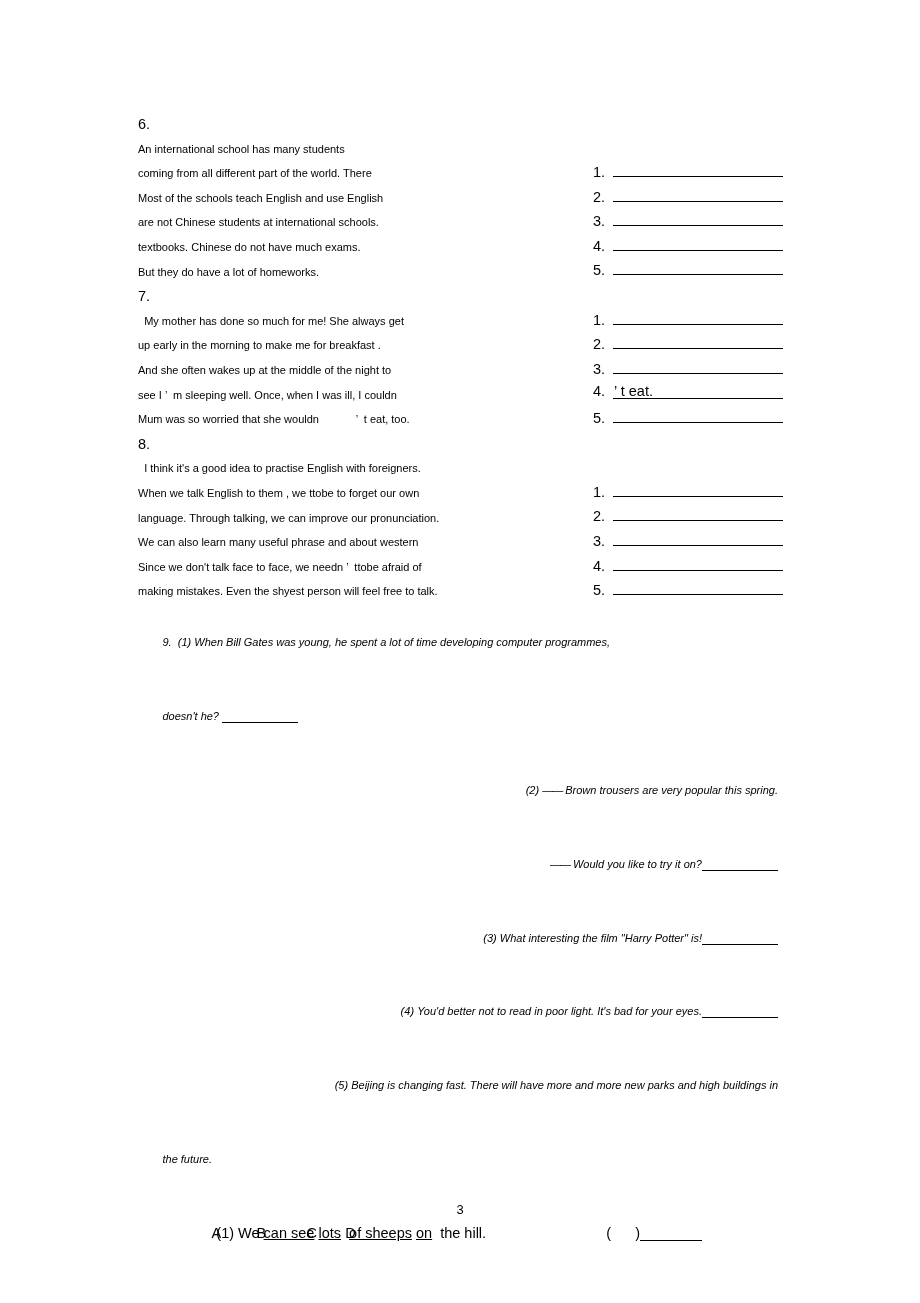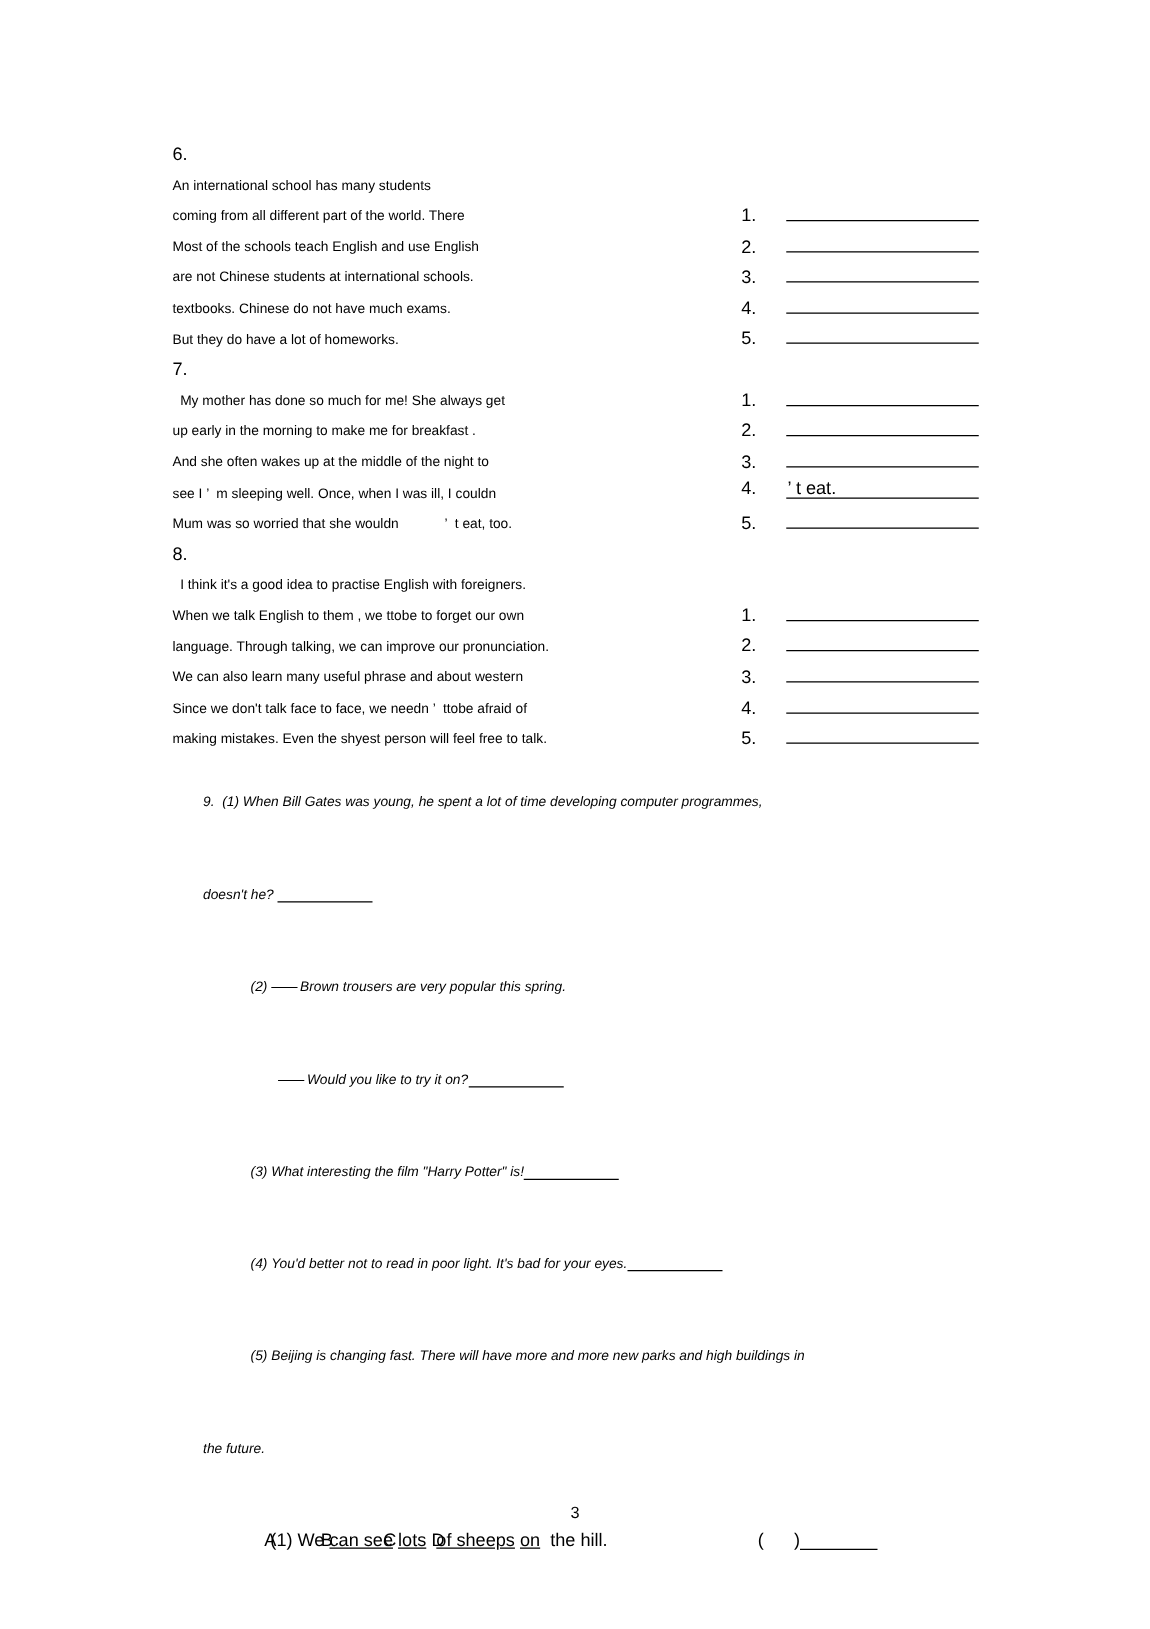--- a/index.html
+++ b/index.html
@@ -55,36 +55,37 @@
     height: 24.6px;
     font-size: 14.5px;
   }
   .ans-num {
     width: 16px;
     flex: none;
   }
   .ans-rule {
     flex: 1;
     border-bottom: 1px solid #000;
-    margin-left: 20px;
+    margin-left: 4px;
     height: 15px;
   }
   .ans-rule.filled {
     display: flex;
     align-items: flex-end;
     font-size: 14.5px;
     line-height: 14px;
     padding-left: 1px;
   }
 
   
   .q9 { margin-top: 2px; font-style: italic; }
   .q9 .lead { text-indent: 0; }
   .q9 .sub {
     margin-left: 38px;
+    text-align: right;
   }
   .blank-s {
     display: inline-block;
     width: 76px;
     border-bottom: 1px solid #000;
     vertical-align: -3px;
   }
   .dash { letter-spacing: -1px; }
 
   

